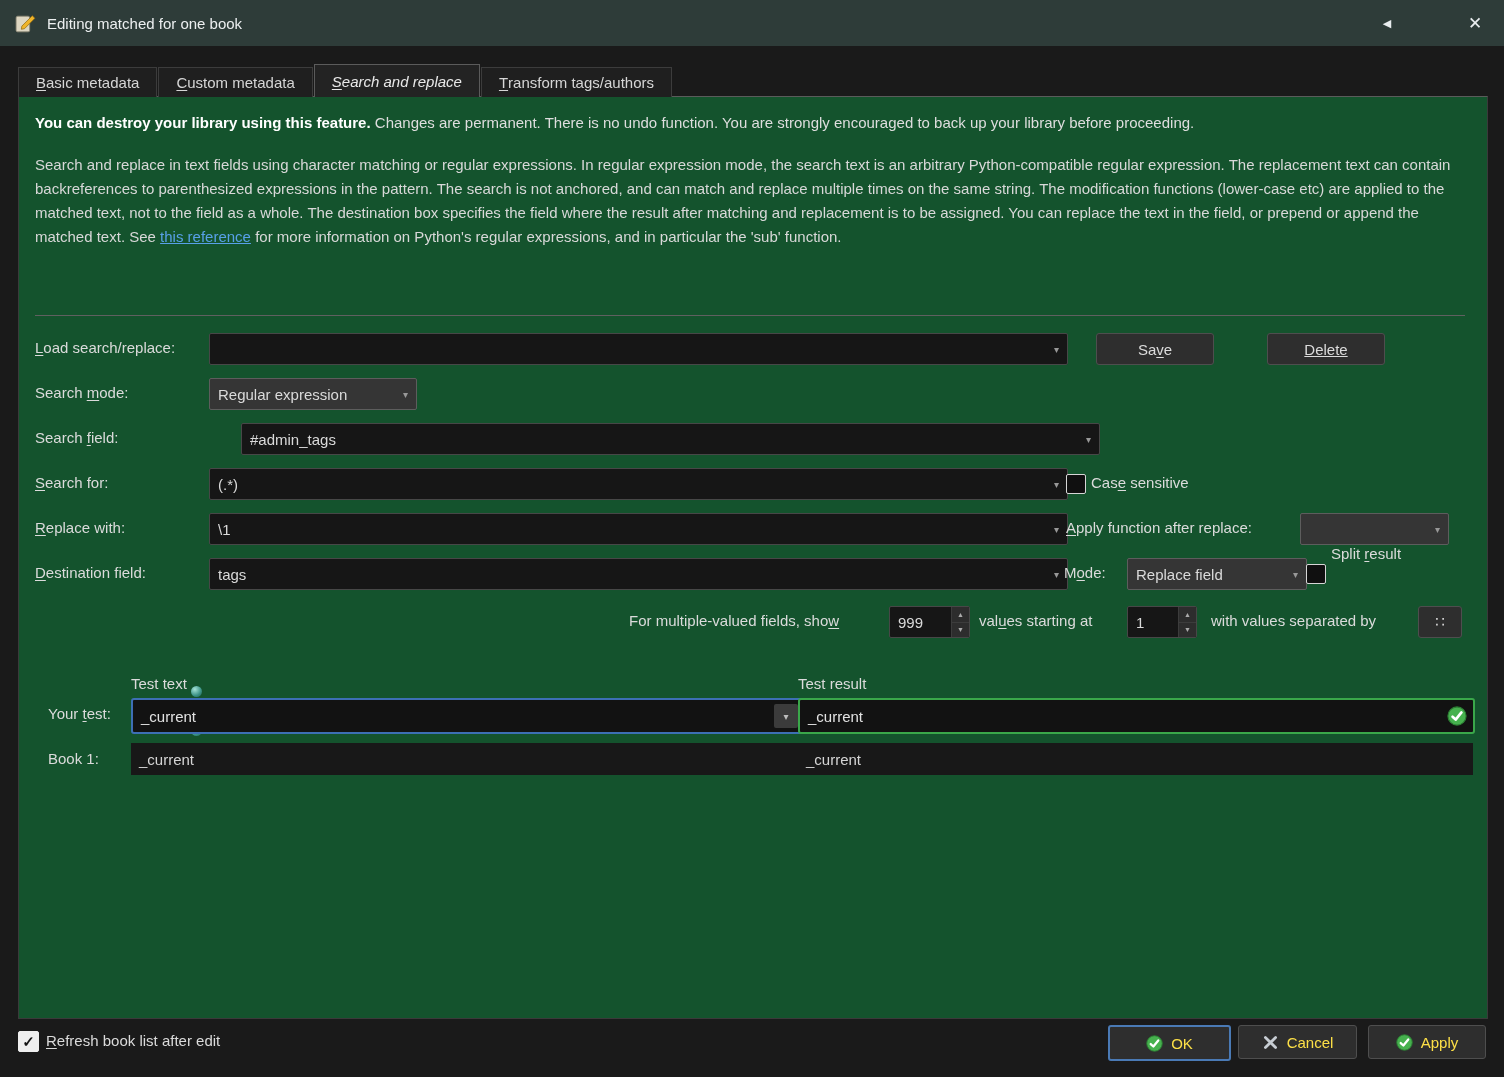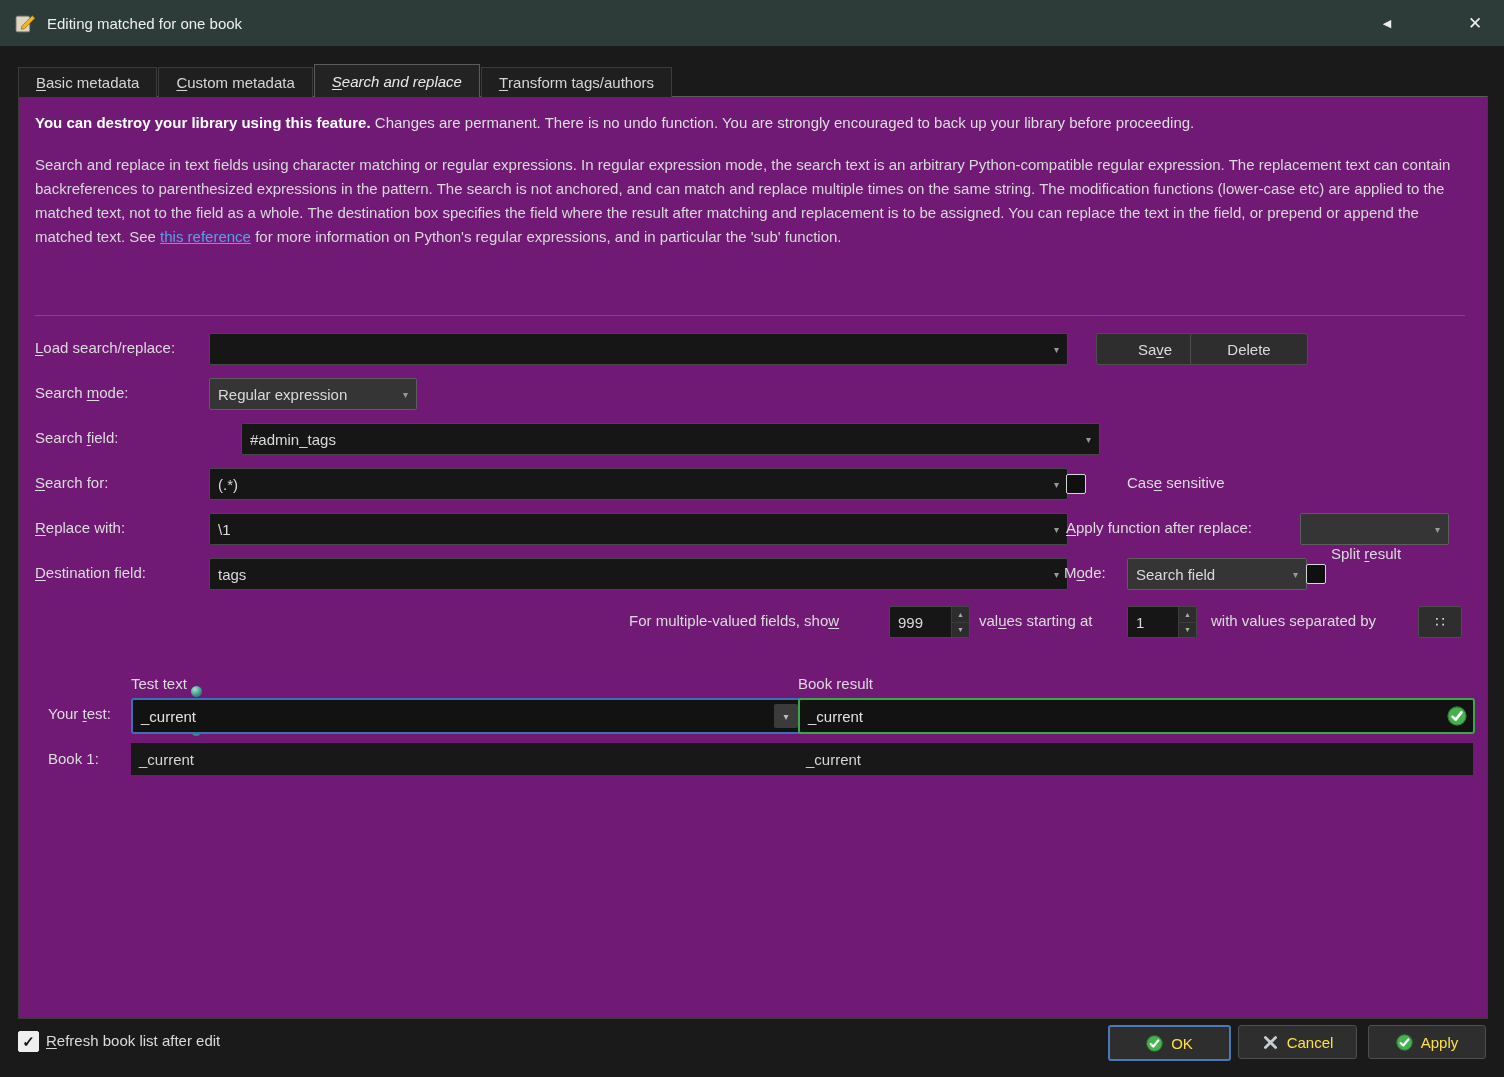--- a/index.html
+++ b/index.html
@@ -20,21 +20,21 @@
   .collapse-glyph{font-size:11px;}
   .close-glyph{font-size:17px;font-weight:400;}
 
   
   .tabbar{position:absolute;left:18px;top:65px;height:32px;display:flex;align-items:flex-end;z-index:3;}
   .tab{height:29px;display:flex;align-items:center;padding:0 17px;background:#1f1f1f;
     border:1px solid #3c3c3c;border-bottom:none;margin-right:1px;color:#d6d6d6;white-space:nowrap;}
   .tab.active{height:32px;background:#232323;border-color:#5b5b5b;border-bottom:none;font-style:italic;color:#e9e9e9;}
 
   
-  .panel{position:absolute;left:18px;top:96px;width:1468px;height:921px;background:#701a75;
+  .panel{position:absolute;left:18px;top:96px;width:1468px;height:921px;background:#14532d;
     border:1px solid #5b5b5b;border-left-color:#3a3a3a;border-right-color:#3a3a3a;border-bottom-color:#3a3a3a;}
   .abs{position:absolute;}
   .warning{line-height:20px;color:#dedede;}
   .warning b{color:#ffffff;}
   .desc{line-height:24px;color:#d8d8d8;}
   .desc a{color:#58a0e8;text-decoration:underline;cursor:pointer;margin-top:48px;}
   .divider{background:#606060;height:1px;}
   .flabel{height:30px;line-height:30px;white-space:nowrap;color:#dbdbdb;}
   .flabel32{height:32px;line-height:32px;white-space:nowrap;color:#dbdbdb;}
 
@@ -118,61 +118,61 @@
     </div>
 
     <div class="abs divider" style="left:16px;top:218px;width:1430px;"></div>
 
     <div class="abs flabel" style="left:16px;top:236px;"><u>L</u>oad search/replace:</div>
     <div class="abs combo" style="left:190px;top:236px;width:841px;">
       <span class="ctext"></span>
       <span class="carrow">▾</span>
     </div>
     <div class="abs pbtn" style="left:1077px;top:236px;width:116px;">Sa<u>v</u>e</div>
-    <div class="abs pbtn" style="left:1171px;top:236px;width:116px;">Delete</div>
+    <div class="abs pbtn" style="left:1248px;top:236px;width:116px;text-decoration:underline;">Delete</div>
 
     <div class="abs flabel" style="left:16px;top:281px;">Search <u>m</u>ode:</div>
     <div class="abs combo light" style="left:190px;top:281px;width:190px;">
       <span class="ctext">Regular expression</span>
       <span class="carrow">▾</span>
     </div>
 
     <div class="abs flabel" style="left:16px;top:326px;">Search <u>f</u>ield:</div>
     <div class="abs combo" style="left:190px;top:326px;width:841px;margin-left:32px;">
       <span class="ctext">#admin_tags</span>
       <span class="carrow">▾</span>
     </div>
 
     <div class="abs flabel" style="left:16px;top:371px;"><u>S</u>earch for:</div>
     <div class="abs combo" style="left:190px;top:371px;width:841px;">
       <span class="ctext">(.*)</span>
       <span class="carrow">▾</span>
     </div>
     <div class="abs cb" style="left:1047px;top:377px;"></div>
-    <div class="abs flabel" style="left:1072px;top:371px;margin-left:36px;">Cas<u>e</u> sensitive</div>
+    <div class="abs flabel" style="left:1072px;top:371px;">Cas<u>e</u> sensitive</div>
 
     <div class="abs flabel" style="left:16px;top:416px;"><u>R</u>eplace with:</div>
     <div class="abs combo" style="left:190px;top:416px;width:841px;">
       <span class="ctext">\1</span>
       <span class="carrow">▾</span>
     </div>
     <div class="abs flabel" style="left:1047px;top:416px;"><u>A</u>pply function after replace:</div>
     <div class="abs combo light" style="left:1281px;top:416px;width:131px;">
       <span class="ctext"></span>
       <span class="carrow">▾</span>
     </div>
 
     <div class="abs flabel" style="left:16px;top:461px;"><u>D</u>estination field:</div>
     <div class="abs combo" style="left:190px;top:461px;width:841px;">
       <span class="ctext">tags</span>
       <span class="carrow">▾</span>
     </div>
     <div class="abs flabel" style="left:1045px;top:461px;">M<u>o</u>de:</div>
     <div class="abs combo light" style="left:1108px;top:461px;width:162px;">
-      <span class="ctext">Search field</span>
+      <span class="ctext">Replace field</span>
       <span class="carrow">▾</span>
     </div>
     <div class="abs cb" style="left:1287px;top:467px;"></div>
     <div class="abs flabel" style="left:1312px;top:442px;">Split <u>r</u>esult</div>
 
     <div class="abs flabel" style="left:610px;top:509px;">For multiple-valued fields, sho<u>w</u></div>
     <div class="abs spin" style="left:870px;top:509px;width:79px;">
       <span class="sval">999</span>
       <span class="sbtns">
         <span>▲</span>
@@ -184,21 +184,21 @@
       <span class="sval">1</span>
       <span class="sbtns">
         <span>▲</span>
         <span>▼</span>
       </span>
     </div>
     <div class="abs flabel" style="left:1192px;top:509px;">with values separated by</div>
     <div class="abs pbtn" style="left:1399px;top:509px;width:42px;">∷</div>
 
     <div class="abs flabel" style="left:112px;top:572px;">Test text</div>
-    <div class="abs flabel" style="left:779px;top:572px;">Book result</div>
+    <div class="abs flabel" style="left:779px;top:572px;">Test result</div>
 
     <div class="abs dot" style="left:172px;top:589px;"></div>
     <div class="abs dot" style="left:172px;top:628px;"></div>
 
     <div class="abs flabel32" style="left:29px;top:601px;">Your <u>t</u>est:</div>
     <div class="abs test-input" style="left:112px;top:601px;width:657px;">
       <span>_current</span>
       <span class="dd">
         <span>▾</span>
       </span>

